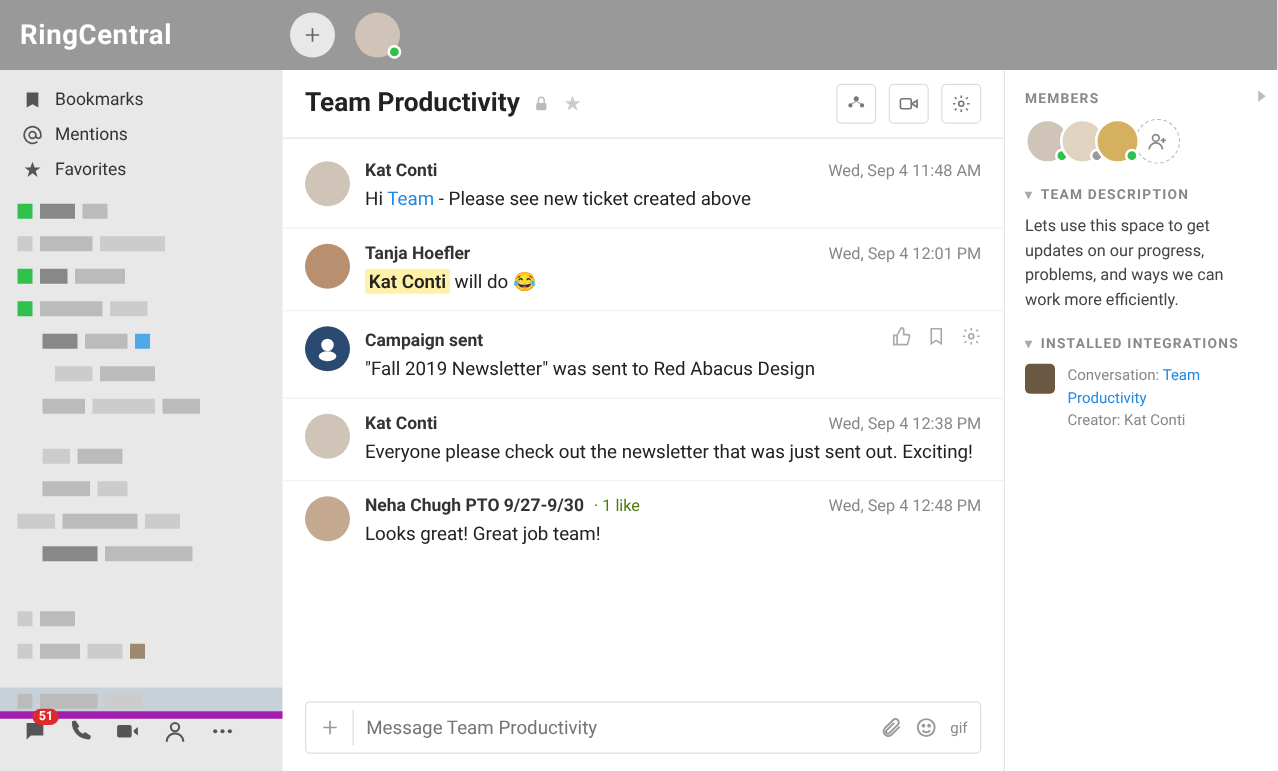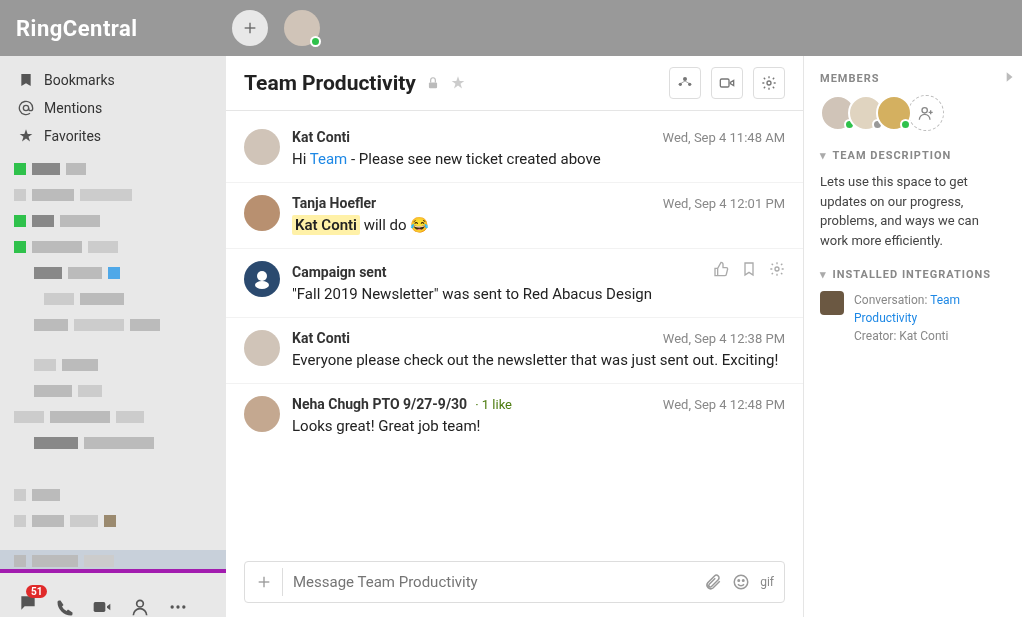--- a/index.html
+++ b/index.html
@@ -14,21 +14,21 @@
 .presence.green{background:#2fc14b}
 .presence.gray{background:#999}
 .main{flex:1;display:flex;overflow:hidden}
 .sidebar{width:226px;background:#e8e8e8;display:flex;flex-direction:column;padding-top:10px}
 .navitem{display:flex;align-items:center;gap:10px;padding:6px 18px;color:#333;font-size:14px;cursor:pointer}
 .navitem svg{width:16px;height:16px;color:#555}
 .chanlist{margin-top:8px;flex:1;padding:0 14px;overflow:hidden}
 .chan{display:flex;align-items:center;gap:6px;height:22px;margin-bottom:4px}
 .sq{width:12px;height:12px}
 .bar{height:12px;background:#bbb}
-.sidebtm{height:48px;border-top:4px solid #a21caf;display:flex;align-items:flex-end;gap:18px;padding:0 18px;color:#555}
+.sidebtm{height:48px;border-top:6px solid #a21caf;display:flex;align-items:flex-start;gap:18px;padding:0 18px;color:#555}
 .sidebtm .rel{position:relative}
 .badge{position:absolute;top:-8px;left:8px;background:#e02a2a;color:#fff;font-size:10px;padding:1px 5px;border-radius:8px;font-weight:bold}
 .center{flex:1;display:flex;flex-direction:column;border-right:1px solid #e5e5e5}
 .chead{height:55px;border-bottom:1px solid #e5e5e5;display:flex;align-items:center;padding:0 18px;gap:10px}
 .ctitle{font-size:21px;font-weight:700;color:#222}
 .chead .sp{flex:1}
 .hbtn{width:32px;height:32px;border:1px solid #ddd;border-radius:4px;display:flex;align-items:center;justify-content:center;color:#777;cursor:pointer}
 .msgs{flex:1;overflow-y:auto;padding:6px 0}
 .msg{display:flex;gap:12px;padding:12px 18px;border-bottom:1px solid #f2f2f2}
 .msg .av{width:36px;height:36px;border-radius:50%;background:#d0c4b8;flex-shrink:0}

